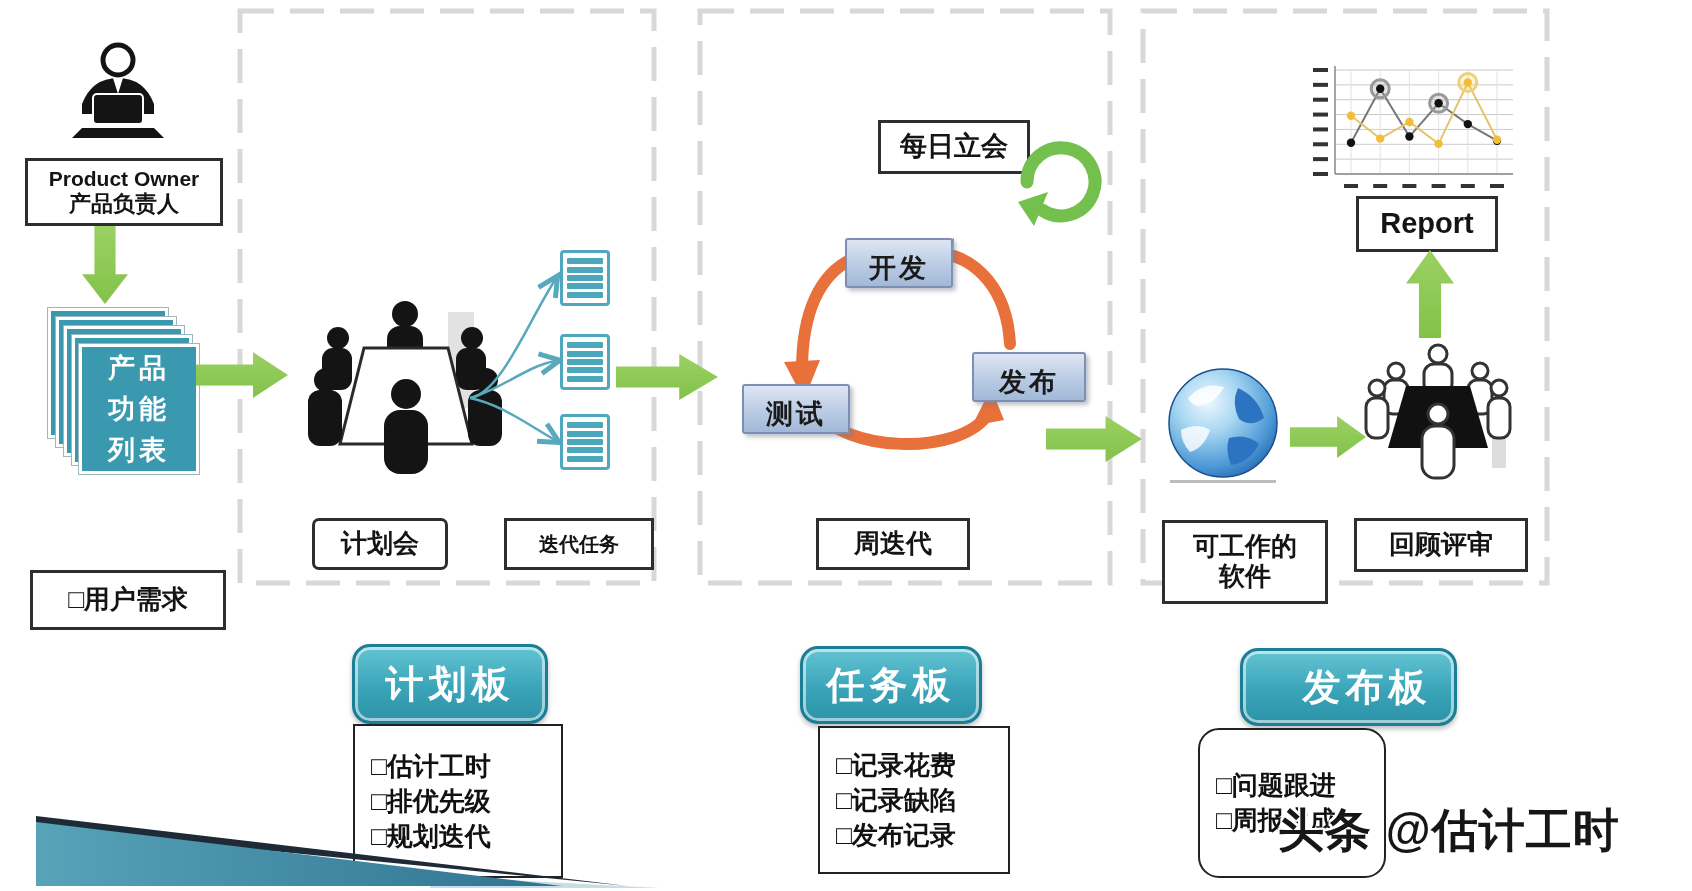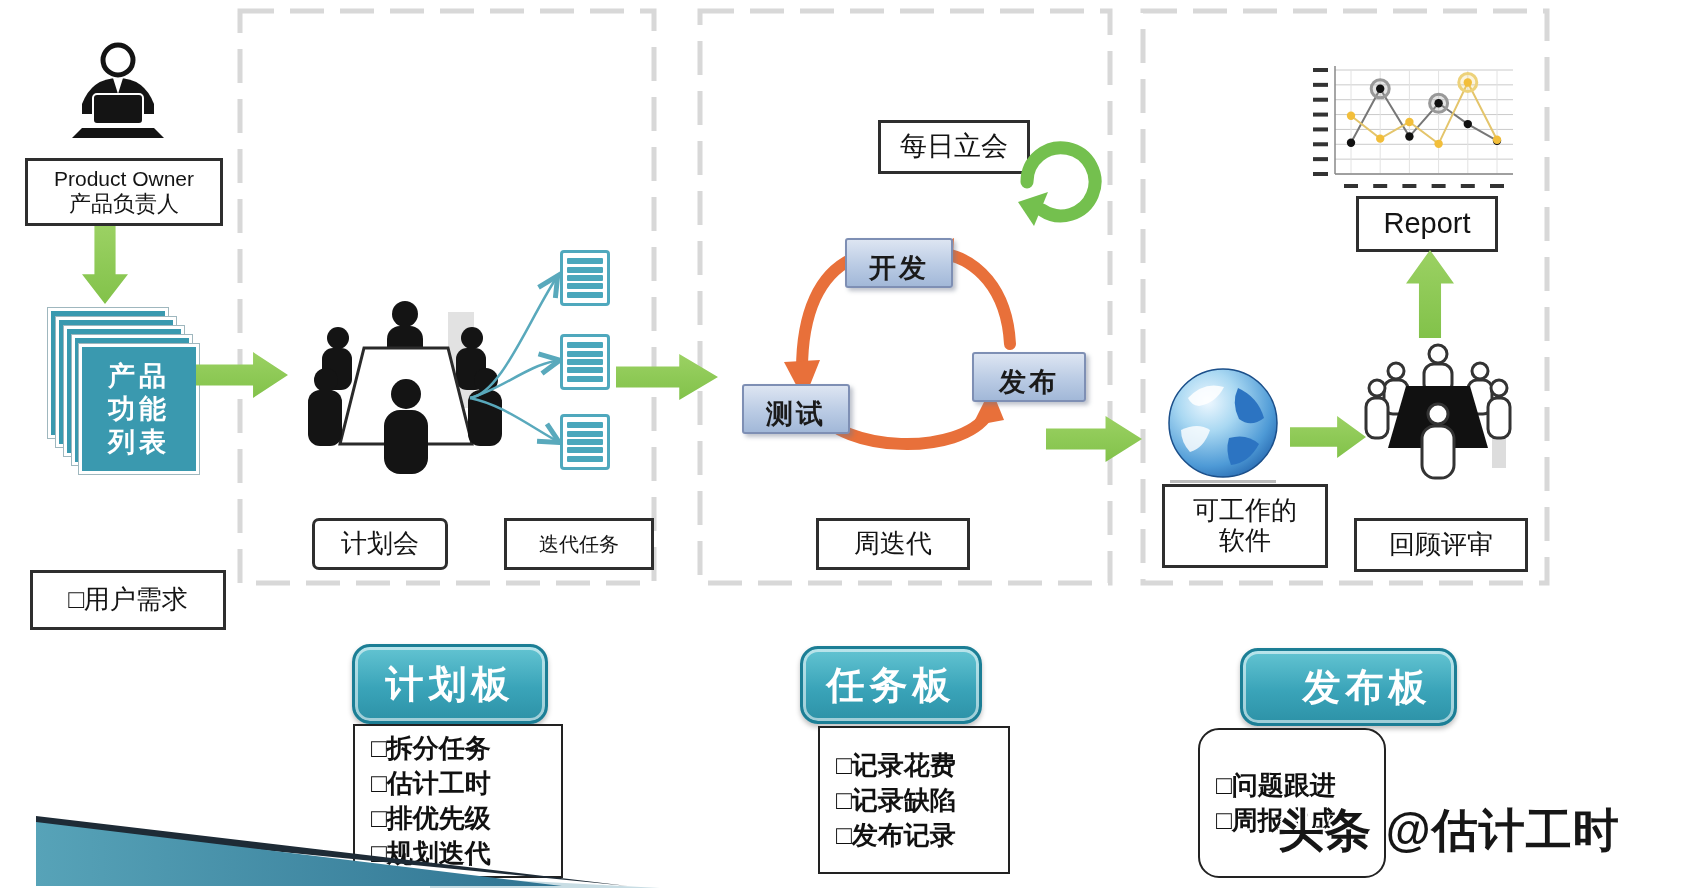--- a/index.html
+++ b/index.html
@@ -2,21 +2,21 @@
 <html><head>
 <meta charset="utf-8">
 <style>
   html,body{margin:0;padding:0;background:#fff;}
   #canvas{position:relative;width:1692px;height:891px;background:#fff;overflow:hidden;
           font-family:"Liberation Sans","DejaVu Sans",sans-serif;color:#111;}
   .abs{position:absolute;}
   
   .label-box{position:absolute;background:#fff;border:3px solid #2e2e2e;
              display:flex;flex-direction:column;align-items:center;justify-content:center;
-             font-weight:normal;color:#141414;text-align:center;line-height:1.15;}
+             font-weight:bold;color:#141414;text-align:center;line-height:1.15;}
   
   .dash-box{position:absolute;}
   
   .board-badge{position:absolute;display:flex;align-items:center;justify-content:center;
                background:linear-gradient(180deg,#63C4D2 0%,#3AA4B9 55%,#2D92A7 100%);
                border:3px solid #1C7E95;border-radius:18px;color:#fff;font-weight:bold;
                font-size:38px;letter-spacing:5px;
                box-shadow:inset 0 0 0 3px rgba(255,255,255,.55), 0 3px 5px rgba(0,0,0,.25);}
   
   .check-box{position:absolute;background:#fff;border:2px solid #222;display:flex;
@@ -29,21 +29,21 @@
             color:#1a1a1a;box-shadow:3px 3px 4px rgba(110,120,140,.45);letter-spacing:3px;}
   
   .g-arrow{position:absolute;background:linear-gradient(180deg,#9BD163,#82C24A);}
   .g-right{clip-path:polygon(0% 27%,62% 27%,62% 0%,100% 50%,62% 100%,62% 73%,0% 73%);}
   .g-down{clip-path:polygon(27% 0%,73% 0%,73% 62%,100% 62%,50% 100%,0% 62%,27% 62%);}
   .g-up{clip-path:polygon(50% 0%,100% 38%,73% 38%,73% 100%,27% 100%,27% 38%,0% 38%);}
   
   .story-card{position:absolute;width:114px;height:124px;background:#3A99AF;
               border:3px solid #fff;box-shadow:0 0 0 1px #9FB7BE;}
   .story-card.front{display:flex;flex-direction:column;align-items:center;justify-content:center;
-                    color:#fff;font-weight:bold;font-size:27px;line-height:33px;letter-spacing:4px;}
+                    color:#fff;font-weight:bold;font-size:27px;line-height:33px;letter-spacing:4px;gap:8px;}
   
   .doc-icon{position:absolute;width:50px;height:56px;background:#fff;border:3px solid #4FA8BD;
             border-radius:4px;display:flex;flex-direction:column;justify-content:space-evenly;
             padding:3px 4px;box-sizing:border-box;}
   .doc-icon .ln{height:6px;background:#4AA7BC;border-radius:1px;}
   .watermark{position:absolute;font-weight:bold;font-size:46px;color:#161616;white-space:nowrap;
              letter-spacing:1px;
              text-shadow:2px 0 0 #fff,-2px 0 0 #fff,0 2px 0 #fff,0 -2px 0 #fff,
                          2px 2px 0 #fff,-2px -2px 0 #fff,2px -2px 0 #fff,-2px 2px 0 #fff;}
 </style>
@@ -292,33 +292,32 @@
       <circle cx="135" cy="52" r="8"></circle>
         <rect x="124" y="62" width="22" height="40" rx="9"></rect>
     </g>
     <polygon points="42,50 106,50 124,112 24,112" fill="#111"></polygon>
     <g fill="#fff" stroke="#333" stroke-width="3">
       <circle cx="74" cy="78" r="10"></circle>
         <rect x="58" y="90" width="32" height="52" rx="13"></rect>
     </g>
   </svg>
 
-  <div class="label-box" style="left:1162px;top:484px;width:160px;height:78px;font-size:26px;">
+  <div class="label-box" style="left:1162px;top:520px;width:160px;height:78px;font-size:26px;">
     <span>可工作的</span>
     <span>软件</span>
   </div>
   <div class="label-box" style="left:1354px;top:518px;width:168px;height:48px;font-size:26px;">
     <span>回顾评审</span>
   </div>
 
   <div class="board-badge" style="left:352px;top:644px;width:190px;height:74px;">
     <span>计划板</span>
   </div>
   <div class="check-box" style="left:353px;top:724px;width:190px;height:150px;">
-    <div>□拆分任务</div>
     <div>□估计工时</div>
     <div>□排优先级</div>
     <div>□规划迭代</div>
   </div>
 
   <div class="board-badge" style="left:800px;top:646px;width:176px;height:72px;">
     <span>任务板</span>
   </div>
   <div class="check-box" style="left:778px;top:726px;width:172px;height:144px;margin-left:40px;">
     <div>□记录花费</div>

